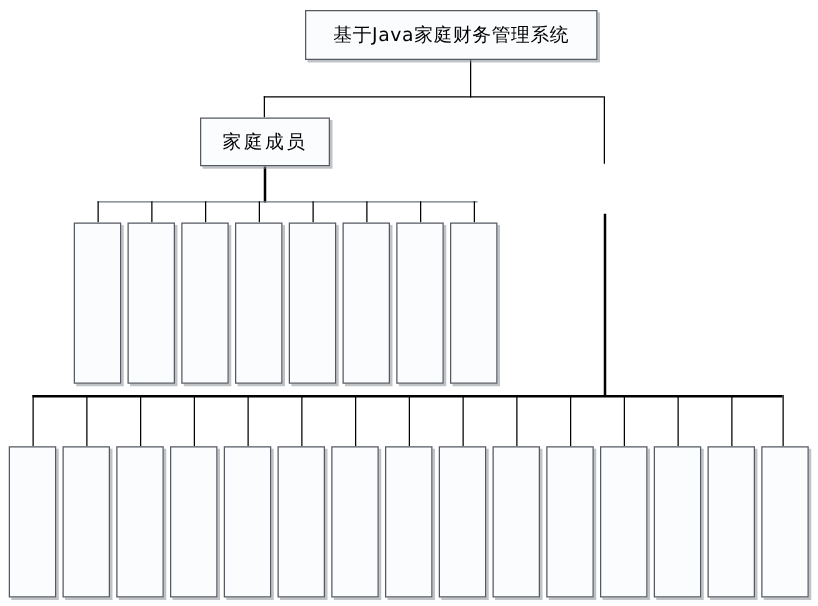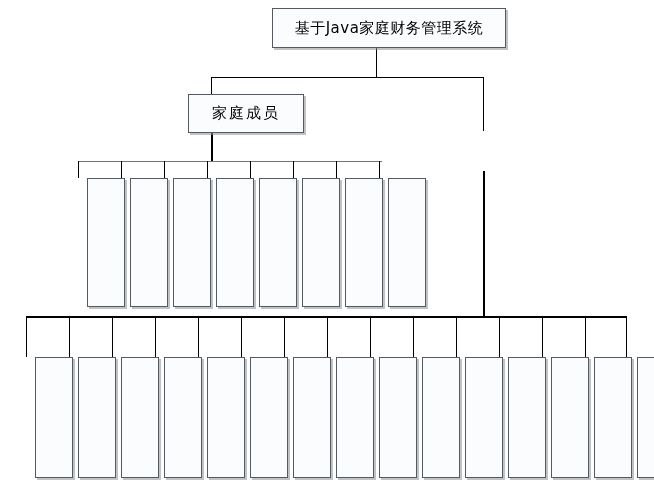--- a/index.html
+++ b/index.html
@@ -25,21 +25,20 @@
     background: #fbfcfe;
     border: 1px solid #555a60;
     display: flex;
     align-items: center;
     justify-content: center;
     color: #000000;
     z-index: 3;
   }
   .node.shadow {
     box-shadow: 2px 2px 0 0 rgba(140,145,152,0.55);
-    margin-left: 28px;
   }
 
   .node-root {
     font-size: 15px;
     letter-spacing: 0.5px;
     white-space: nowrap;
   }
   .node-l2 {
     font-size: 15px;
     letter-spacing: 2px;
@@ -120,21 +119,21 @@
   <div class="ln v" style="left:456px; top:316px; height:41px;"></div>
   <div class="ln v" style="left:499px; top:316px; height:41px;"></div>
   <div class="ln v" style="left:542px; top:316px; height:41px;"></div>
   <div class="ln v" style="left:585px; top:316px; height:41px;"></div>
   <div class="ln v" style="left:626px; top:316px; height:41px;"></div>
 
   <div class="node node-root shadow" style="left:244px; top:8px; width:234px; height:40px;">
     <span>基于Java家庭财务管理系统</span>
   </div>
 
-  <div class="node node-l2 shadow" style="left:160px; top:94px; width:116px; height:39px;">
+  <div class="node node-l2 shadow" style="left:160px; top:94px; width:104px; height:39px;">
     <span>家庭成员</span>
   </div>
 
   <div class="node node-vert shadow" style="left:59px;  top:178px; width:38px; height:129px;">
     <span class="vlabel">首页</span>
   </div>
   <div class="node node-vert shadow" style="left:102px; top:178px; width:38px; height:129px;">
     <span class="vlabel">个人中心</span>
   </div>
   <div class="node node-vert shadow" style="left:145px; top:178px; width:38px; height:129px;">

